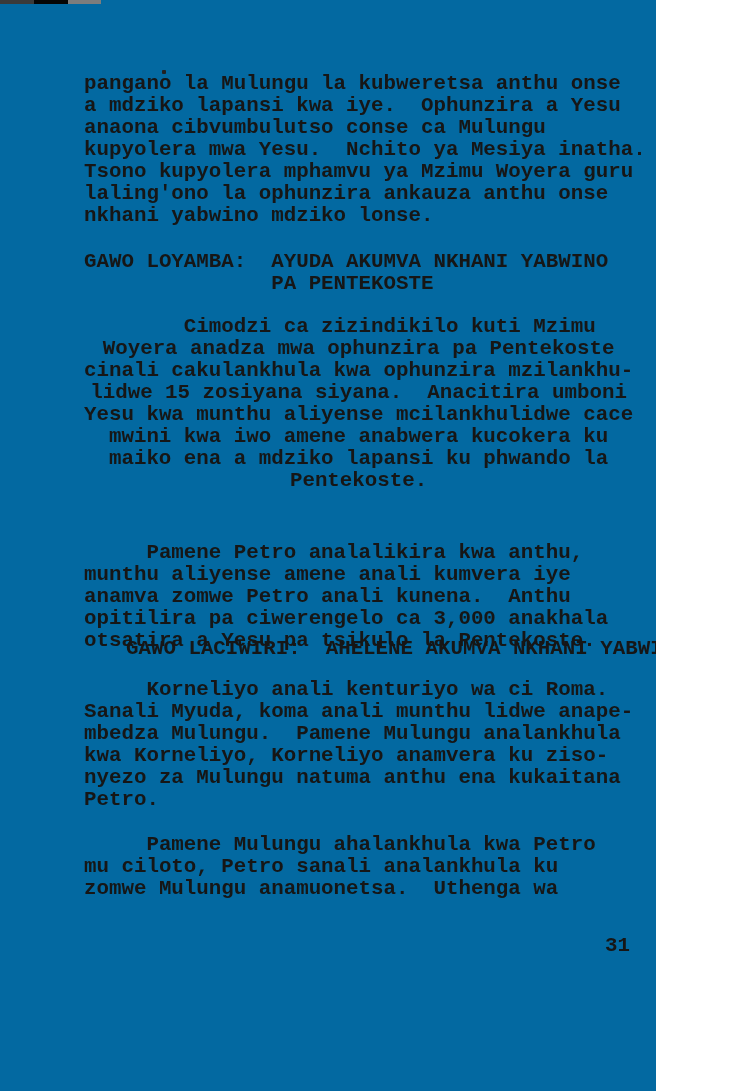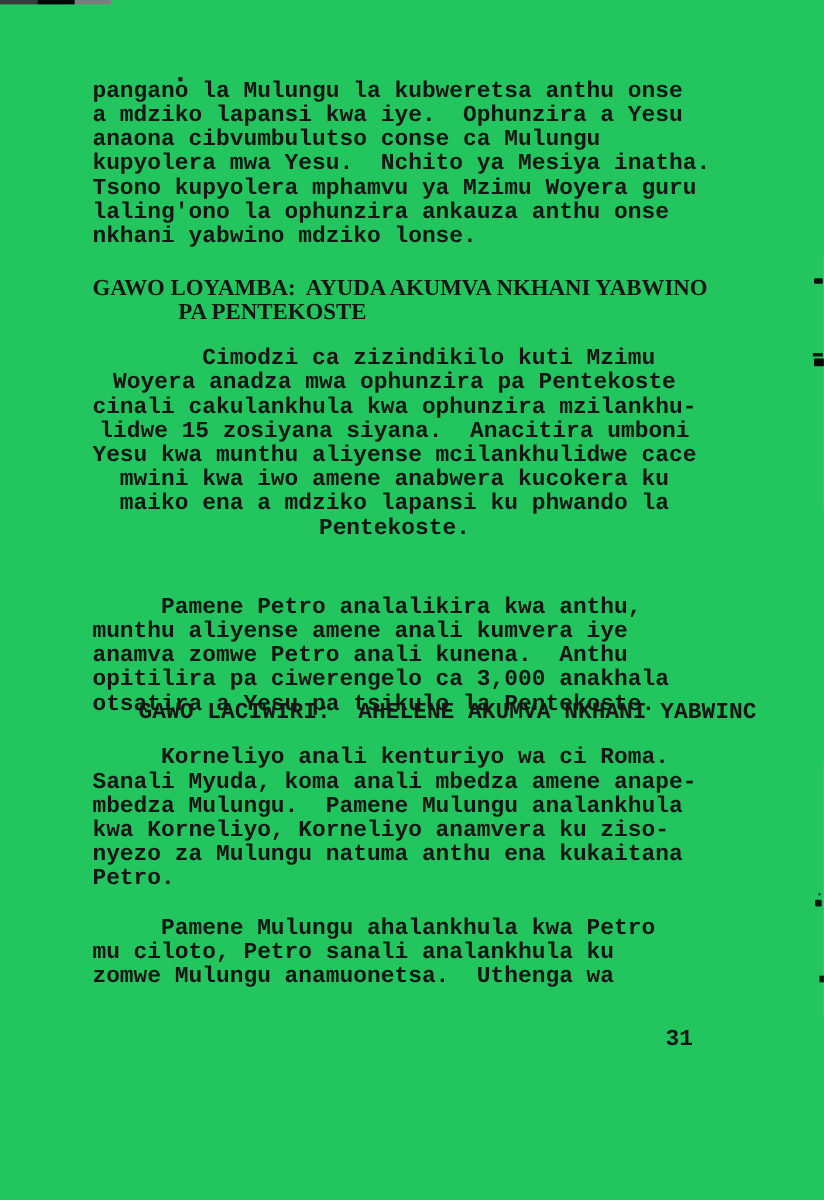--- a/index.html
+++ b/index.html
@@ -2,23 +2,23 @@
 <html><head>
 <meta charset="utf-8">
 <style>
   html, body {
     margin: 0;
     padding: 0;
     background: #ffffff;
   }
   .page {
     position: relative;
-    width: 749px;
+    width: 656px;
     height: 1091px;
-    background: #22c55e;
+    background: #0369a1;
     overflow: hidden;
     font-family: "Liberation Mono", "DejaVu Sans Mono", monospace;
   }
   .text-block {
     position: absolute;
     left: 84px;
     white-space: pre;
     font-family: "Liberation Mono", "DejaVu Sans Mono", monospace;
     font-weight: 700;
     font-size: 20.8px;
@@ -32,21 +32,21 @@
     width: 546px;
     text-align: right;
     white-space: pre;
     font-family: "Liberation Mono", "DejaVu Sans Mono", monospace;
     font-weight: 700;
     font-size: 20.8px;
     line-height: 22px;
     color: #161616;
   }
   .p1 { top: 73px; }
-  .h1 { top: 251px; font-family: Liberation Serif, serif; }
+  .h1 { top: 251px; }
   .p2 { top: 316px; text-align: center; }
   .p3 { top: 542px; }
   .h2 { top: 638px; margin-left: 42px; }
   .p4 { top: 679px; }
   .p5 { top: 834px; }
   .pgnum { top: 935px; }
 
   
   .artifact { position: absolute; background: #000; }
   .topbar-seg1 { left: 0;   top: 0; width: 34px; height: 4px; background: #3a3a3a; }
@@ -86,21 +86,21 @@
 mwini kwa iwo amene anabwera kucokera ku
 maiko ena a mdziko lapansi ku phwando la
 Pentekoste.</div>
   <div class="text-block p3">     Pamene Petro analalikira kwa anthu,
 munthu aliyense amene anali kumvera iye
 anamva zomwe Petro anali kunena.  Anthu
 opitilira pa ciwerengelo ca 3,000 anakhala
 otsatira a Yesu pa tsikulo la Pentekoste.</div>
   <div class="text-block h2">GAWO LACIWIRI:  AHELENE AKUMVA NKHANI YABWINC</div>
   <div class="text-block p4">     Korneliyo anali kenturiyo wa ci Roma.
-Sanali Myuda, koma anali mbedza amene anape-
+Sanali Myuda, koma anali munthu lidwe anape-
 mbedza Mulungu.  Pamene Mulungu analankhula
 kwa Korneliyo, Korneliyo anamvera ku ziso-
 nyezo za Mulungu natuma anthu ena kukaitana
 Petro.</div>
   <div class="text-block p5">     Pamene Mulungu ahalankhula kwa Petro
 mu ciloto, Petro sanali analankhula ku
 zomwe Mulungu anamuonetsa.  Uthenga wa</div>
 
   <div class="page-number pgnum">31</div>
 

